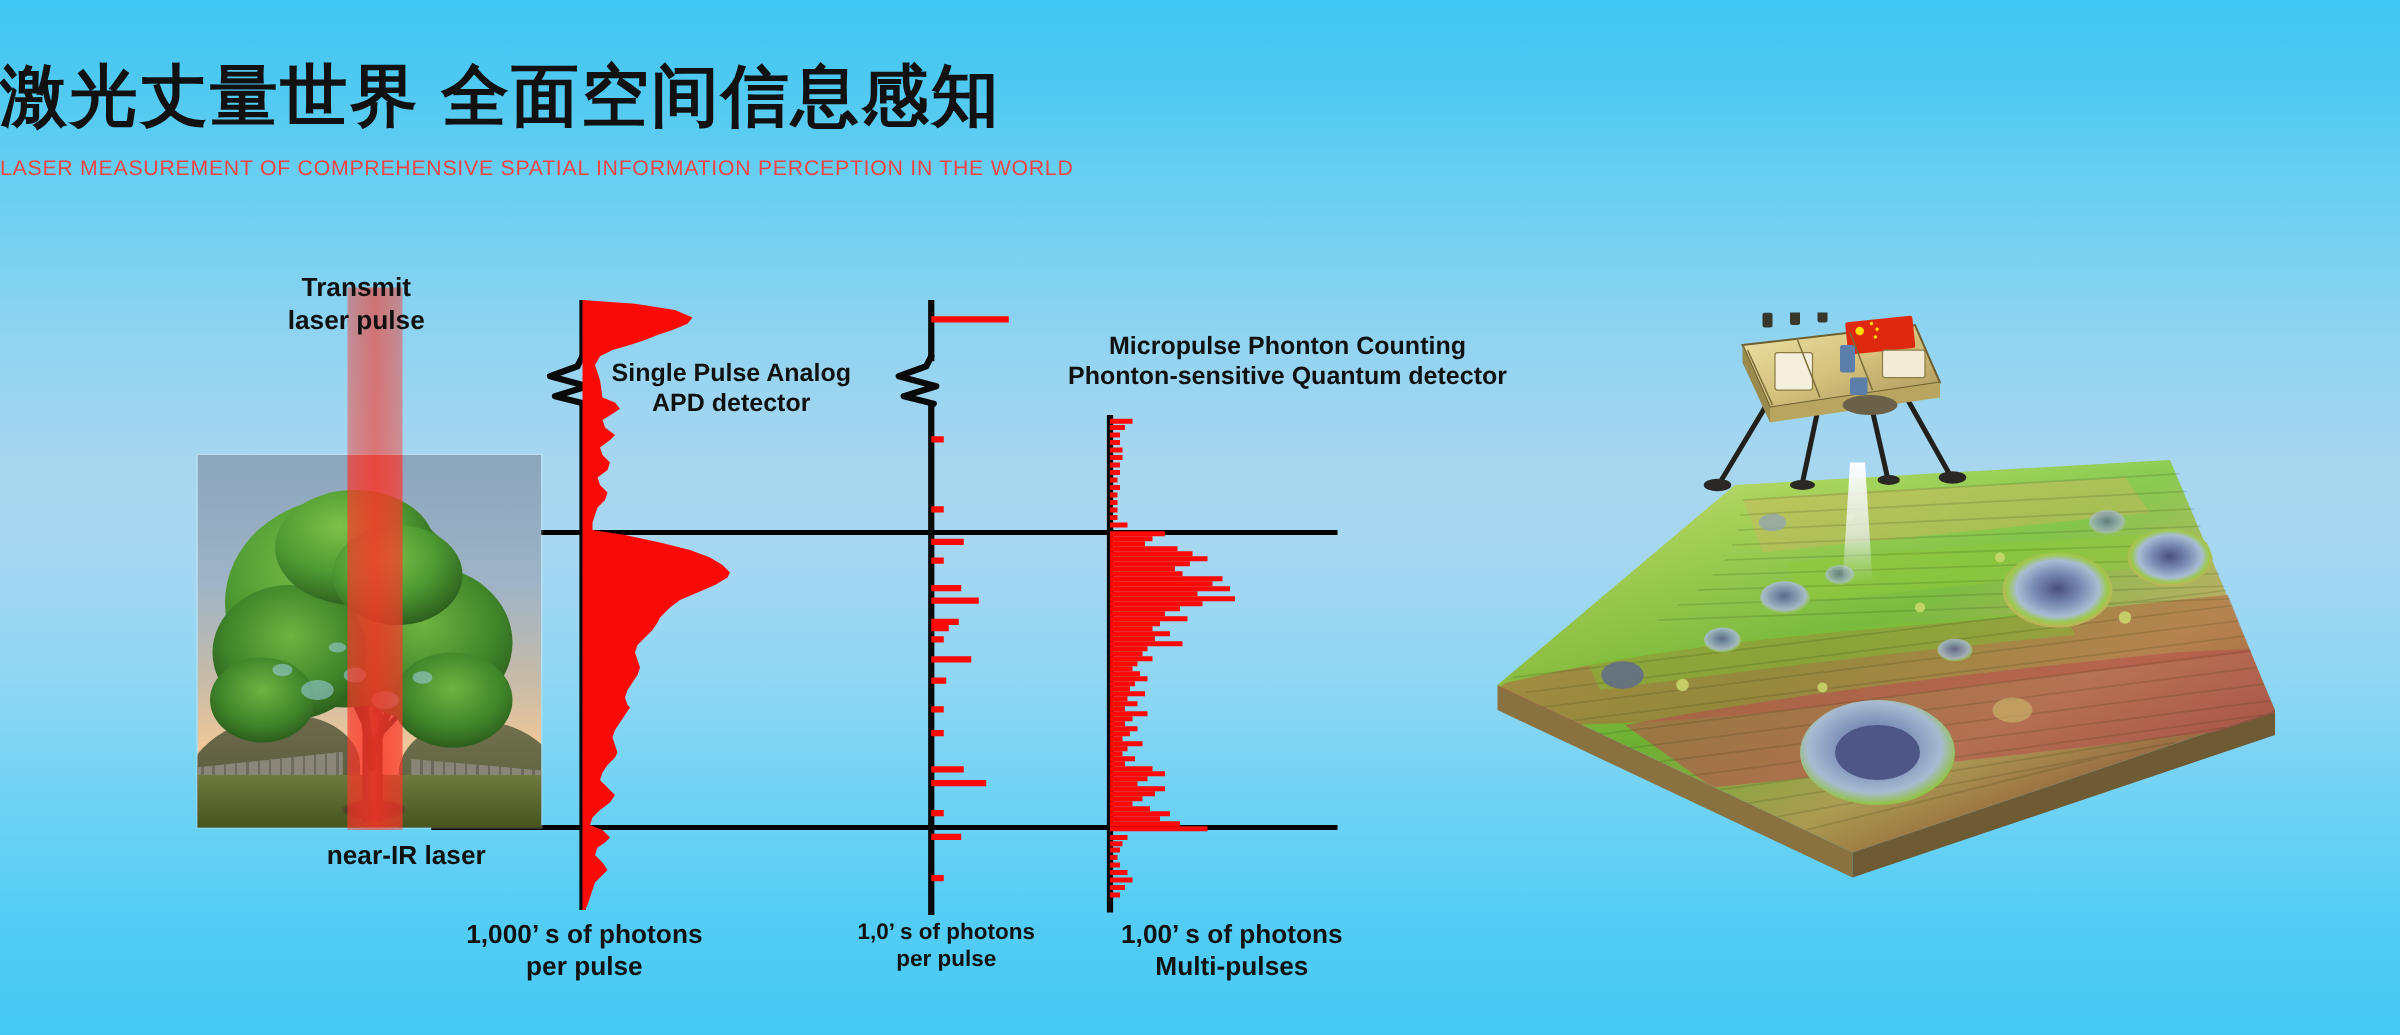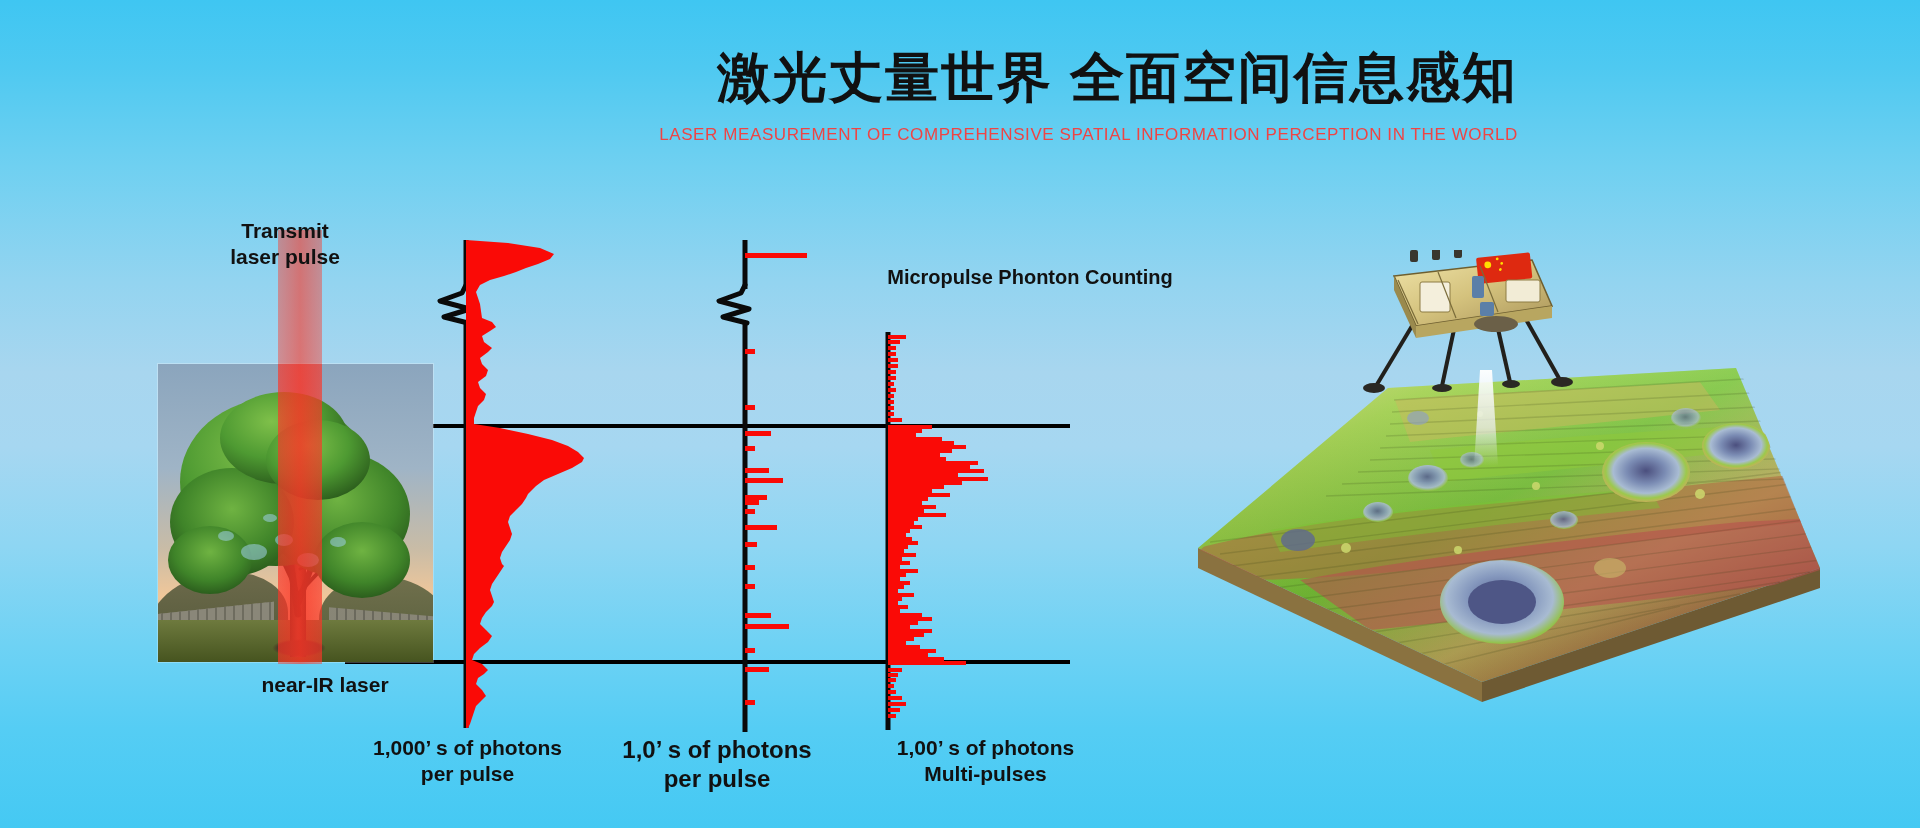--- a/index.html
+++ b/index.html
@@ -7,21 +7,21 @@
     width:1920px;height:828px;overflow:hidden;
     font-family:"Liberation Sans",sans-serif;
     background:linear-gradient(180deg,
        #3fc6f2 0%, #4ec9f1 8%, #6fd0f1 20%, #93d4f0 34%,
        #a8d6ef 45%, #a6d7f1 54%, #8ed6f3 66%, #6ed2f4 78%,
        #55cdf4 88%, #45c9f3 100%);
     position:relative;
   }
 
   
-  .hdr{position:absolute;left:0;top:0;width:1518px;text-align:right;}
+  .hdr{position:absolute;left:0;top:0;width:1518px;text-align:left;}
   .title{
     font-size:54px;font-weight:bold;color:#111;letter-spacing:2px;
     margin-top:48px;line-height:1.1;white-space:pre;
   }
   .subtitle{
     font-size:17px;color:#ef4444;letter-spacing:.6px;margin-top:18px;
     font-family:"Liberation Sans",sans-serif;
   }
 
   
@@ -136,31 +136,36 @@
 
   <div class="beam"></div>
 
   <div class="lbl c" style="left:200px;top:218px;width:170px;font-size:21px;">
     <div>Transmit</div>
     <div>laser pulse</div>
   </div>
 
   <div class="lbl c" style="left:200px;top:672px;width:250px;font-size:21px;">near-IR laser</div>
 
+  <div class="lbl c" style="left:470px;top:287px;width:230px;font-size:20px;">
+    <div>Single Pulse Analog</div>
+    <div>APD detector</div>
+  </div>
 
   <div class="lbl c" style="left:820px;top:265px;width:420px;font-size:20px;">
     <div>Micropulse Phonton Counting</div>
+    <div>Phonton-sensitive Quantum detector</div>
   </div>
 
   <div class="lbl c" style="left:355px;top:735px;width:225px;font-size:21px;">
     <div>1,000’ s of photons</div>
     <div>per pulse</div>
   </div>
 
-  <div class="lbl c" style="left:612px;top:735px;width:210px;font-size:24px;">
+  <div class="lbl c" style="left:652px;top:735px;width:210px;font-size:18px;">
     <div>1,0’ s of photons</div>
     <div>per pulse</div>
   </div>
 
   <div class="lbl c" style="left:878px;top:735px;width:215px;font-size:21px;">
     <div>1,00’ s of photons</div>
     <div>Multi-pulses</div>
   </div>
 
   <svg class="wf" style="left:0;top:0" width="1100" height="828">

